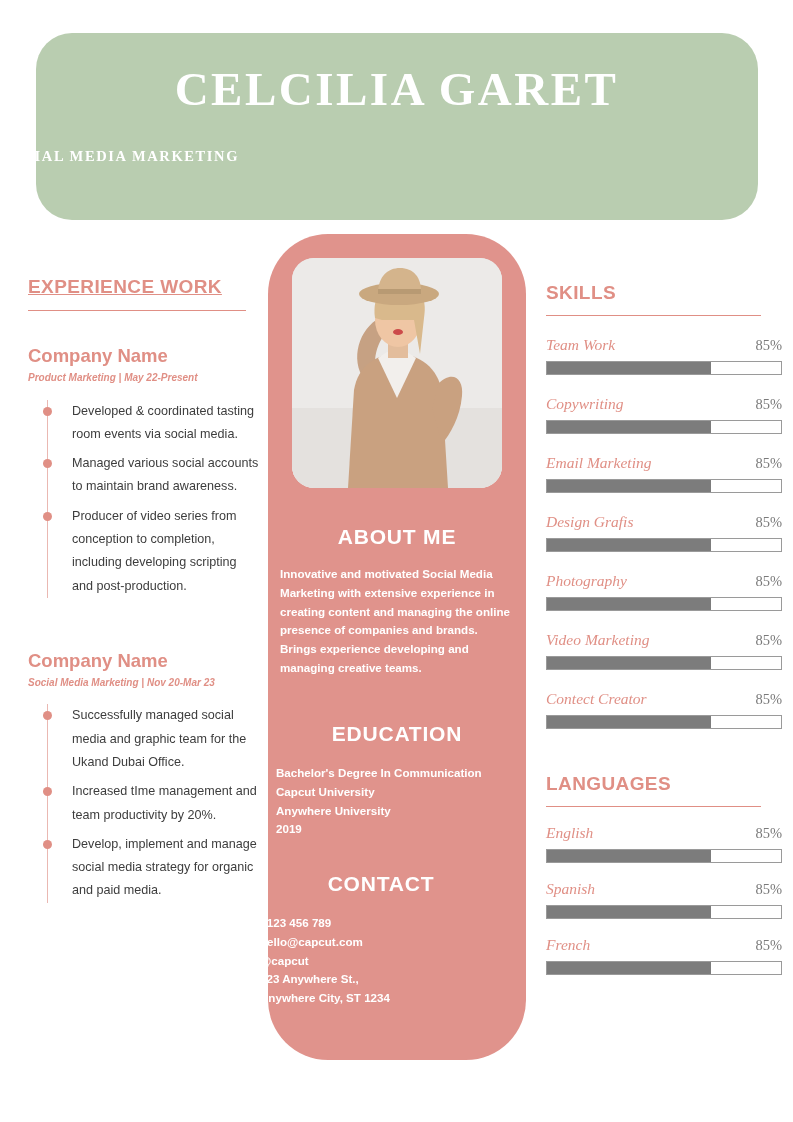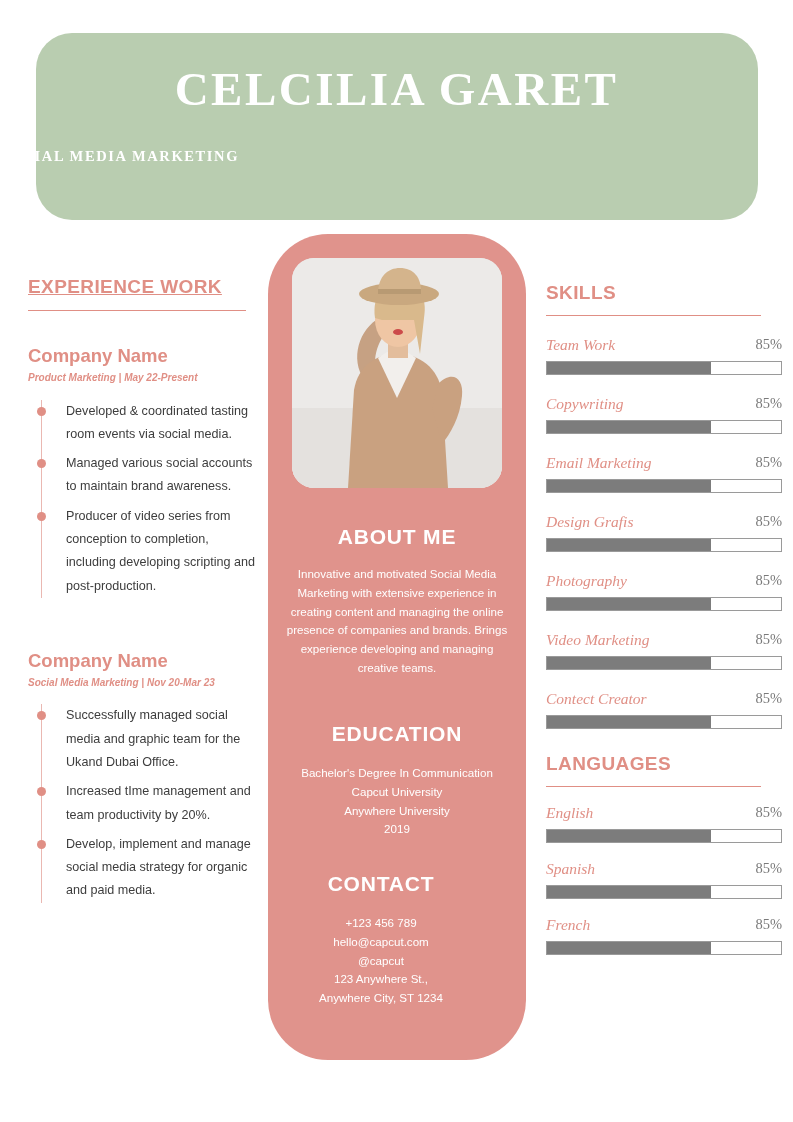--- a/index.html
+++ b/index.html
@@ -90,21 +90,21 @@
     font-weight: bold;
     font-style: italic;
     color: #e08f85;
     line-height: 1.45;
   }
   .bullets {
     margin-top: 14px;
     position: relative;
     padding-left: 24px;
     border-left: 1.5px solid #eab8b2;
-    margin-left: 13px;
+    margin-left: 19px;
   }
   .bullet {
     position: relative;
     font-size: 12.6px;
     color: #3d3d3d;
     line-height: 1.85;
     margin-bottom: 6px;
   }
   .bullet .dot {
     position: absolute;
@@ -140,25 +140,25 @@
   .photo svg { display: block; }
 
   .center-heading {
     text-align: center;
     color: #ffffff;
     font-size: 21px;
     font-weight: bold;
     letter-spacing: 0.8px;
   }
   .center-body {
-    text-align: center;
+    text-align: left;
     color: #ffffff;
     font-size: 11.6px;
     line-height: 1.62;
-    font-weight: normal;
+    font-weight: bold;
   }
   .about-block { position: absolute; left: 276px; top: 525px; width: 242px; }
   .about-text { margin-top: 16px; padding: 0 4px; }
   .edu-block { position: absolute; left: 276px; top: 722px; width: 242px; }
   .edu-text { margin-top: 18px; }
   .contact-block { position: absolute; left: 260px; top: 872px; width: 242px; }
   .contact-text { margin-top: 18px; }
 
   
   .right-col {
@@ -178,21 +178,21 @@
     width: 215px;
     height: 1px;
     background: #e08f85;
   }
   .skill {
     margin-top: 20px;
   }
   .skill-row {
     display: flex;
     justify-content: space-between;
-    align-items: flex-start;
+    align-items: flex-end;
   }
   .skill-name {
     font-family: "Liberation Serif", serif;
     font-style: italic;
     font-size: 15.5px;
     color: #e08f85;
   }
   .skill-pct {
     font-family: "Liberation Serif", serif;
     font-size: 14.5px;
@@ -203,21 +203,21 @@
     width: 236px;
     height: 14px;
     background: #ffffff;
     border: 1px solid #9a9a9a;
     box-sizing: border-box;
   }
   .bar-fill {
     height: 100%;
     background: #7c7c7c;
   }
-  .lang-head { margin-top: 24px; }
+  .lang-head { margin-top: 44px; }
   .lang { margin-top: 17px; }
 </style>
 </head>
 <body>
 
 <div class="page">
 
   <div class="header-band"></div>
   <div class="header-name">CELCILIA GARET</div>
   <div class="header-role">SOCIAL MEDIA MARKETING</div>

